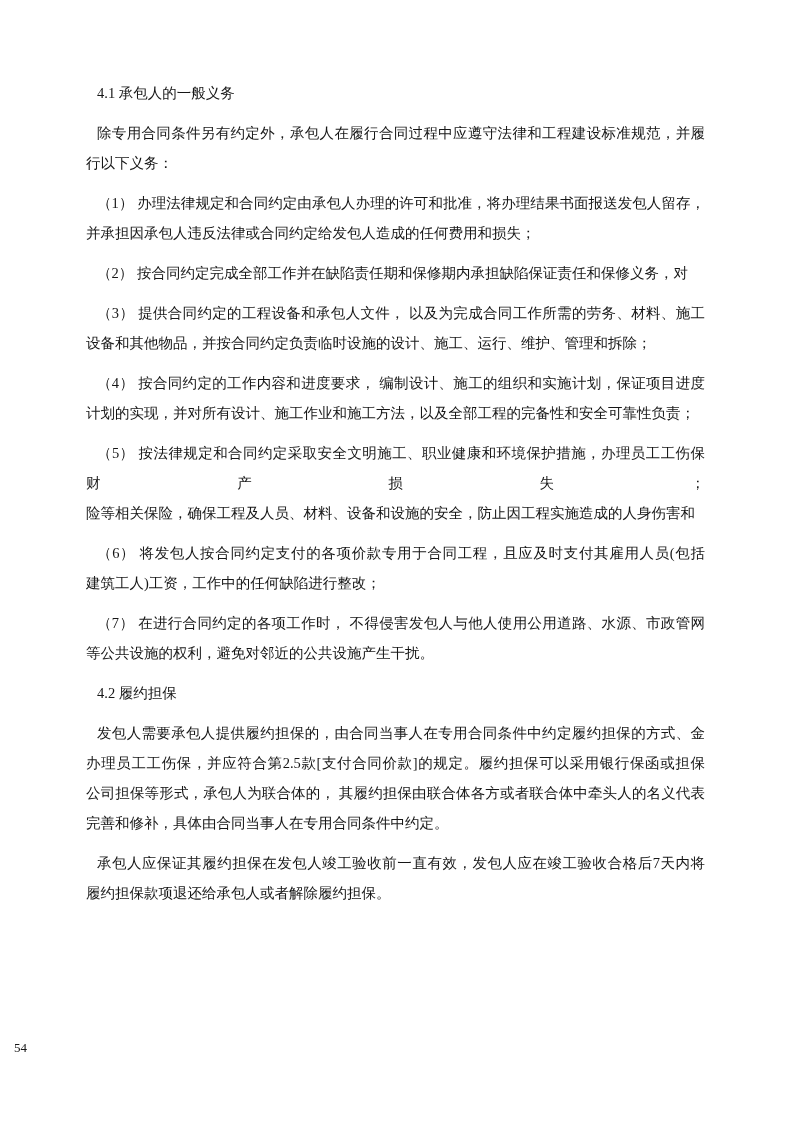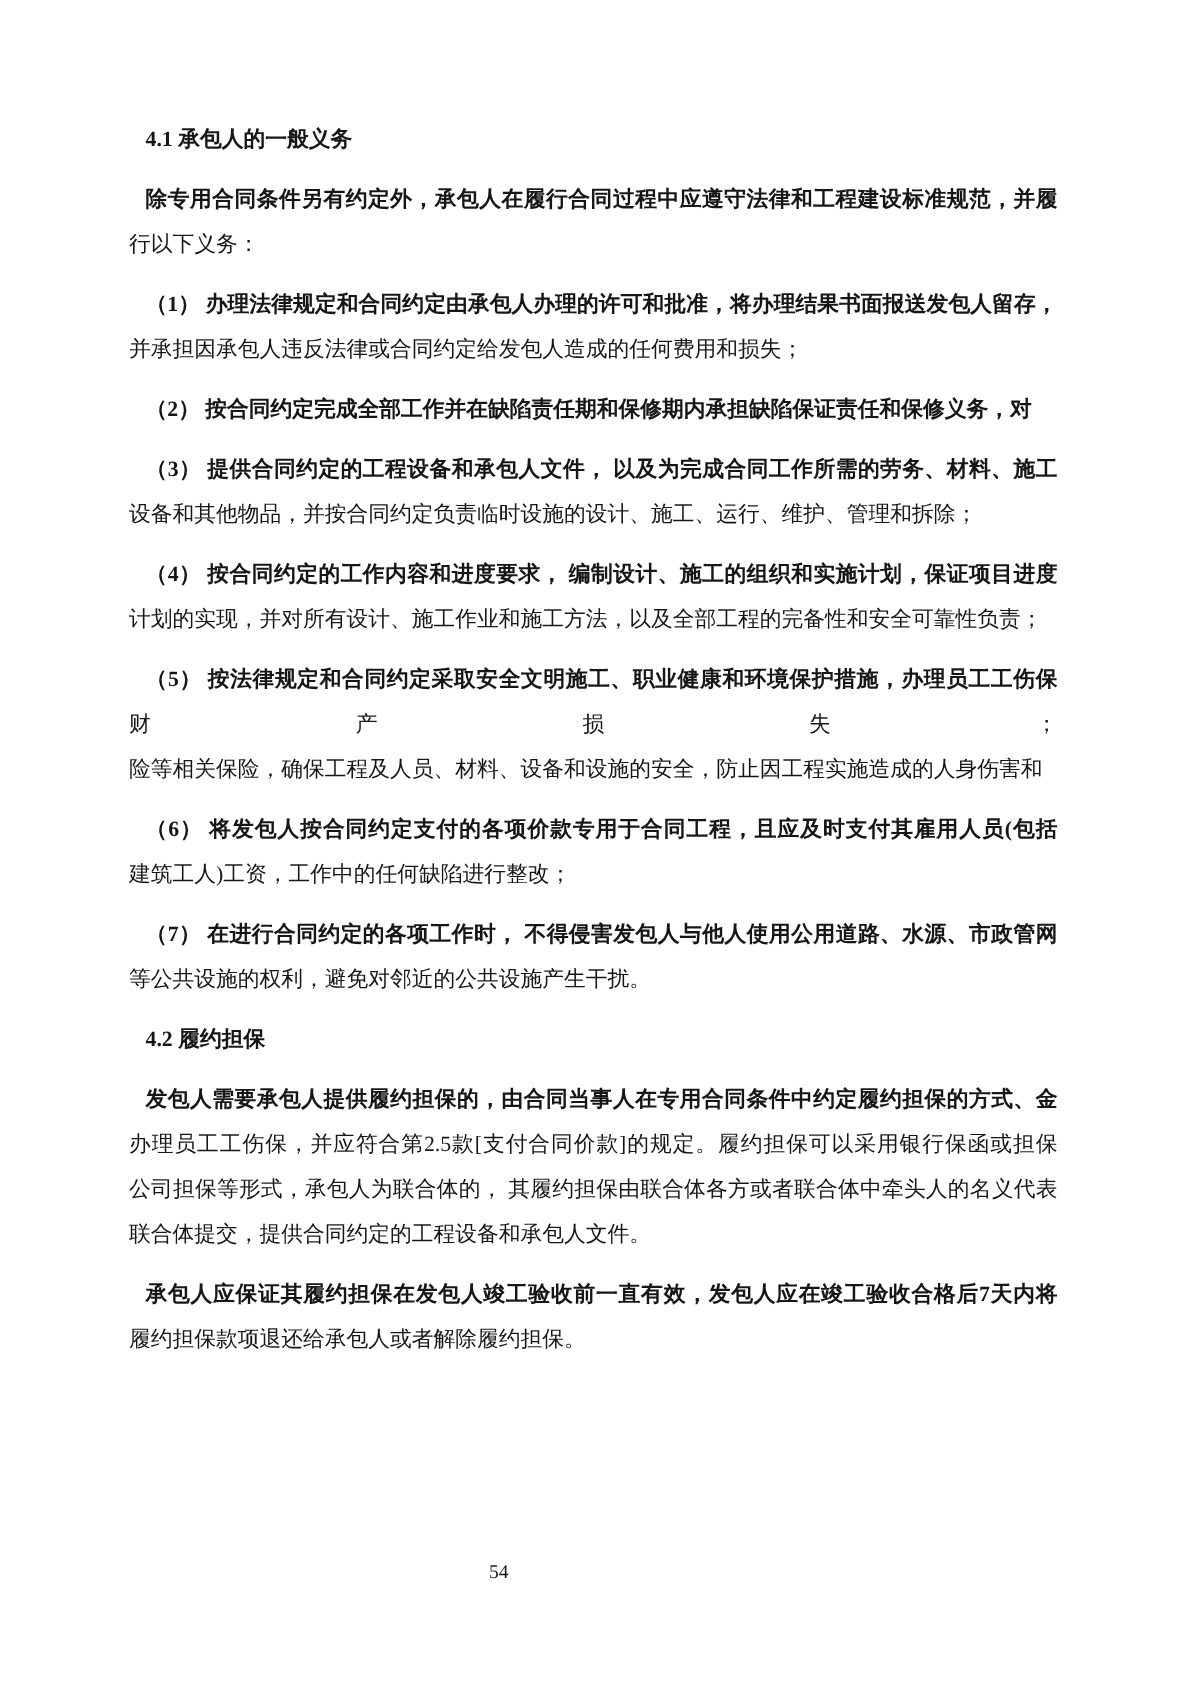--- a/index.html
+++ b/index.html
@@ -23,27 +23,26 @@
   .block { margin-bottom: 10px; }
   .line {
     line-height: 30px;
     height: 30px;
     overflow: hidden;
     text-align: justify;
     text-align-last: justify;
     white-space: normal;
   }
   .block .line:last-child { text-align-last: left; }
-  .line.first { padding-left: 11px; font-weight: bold; }
+  .line.first { padding-left: 11px; }
   .footer {
     position: absolute;
     top: 1033px;
     left: 0;
     width: 637px;
-    text-align: center;
     font-size: 13px;
     line-height: 30px;
   }
   .page-number { display: inline-block; transform: translateX(14px); }
 </style>
 </head>
 <body>
 
 <main class="content">
     <div class="block heading">
@@ -81,21 +80,21 @@
       <div class="line first">（7） 在进行合同约定的各项工作时， 不得侵害发包人与他人使用公用道路、水源、市政管网</div>
       <div class="line">等公共设施的权利，避免对邻近的公共设施产生干扰。</div>
     </div>
     <div class="block heading">
       <div class="line first">4.2 履约担保</div>
     </div>
     <div class="block paragraph">
       <div class="line first">发包人需要承包人提供履约担保的，由合同当事人在专用合同条件中约定履约担保的方式、金</div>
       <div class="line">办理员工工伤保，并应符合第2.5款[支付合同价款]的规定。履约担保可以采用银行保函或担保</div>
       <div class="line">公司担保等形式，承包人为联合体的， 其履约担保由联合体各方或者联合体中牵头人的名义代表</div>
-      <div class="line">联合体提交，提供合同约定的工程设备和承包人文件。</div>
+      <div class="line">完善和修补，具体由合同当事人在专用合同条件中约定。</div>
     </div>
     <div class="block paragraph">
       <div class="line first">承包人应保证其履约担保在发包人竣工验收前一直有效，发包人应在竣工验收合格后7天内将</div>
       <div class="line">履约担保款项退还给承包人或者解除履约担保。</div>
     </div>
   </main>
 
 <div class="footer">
   <span class="page-number">54</span>
 </div>

